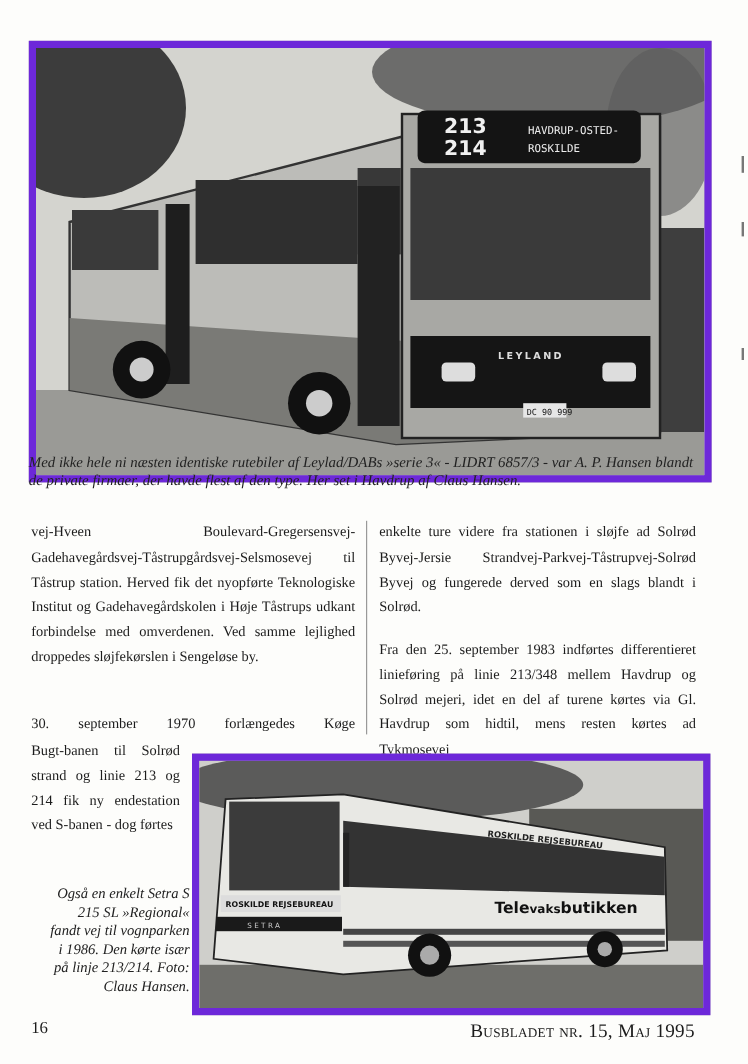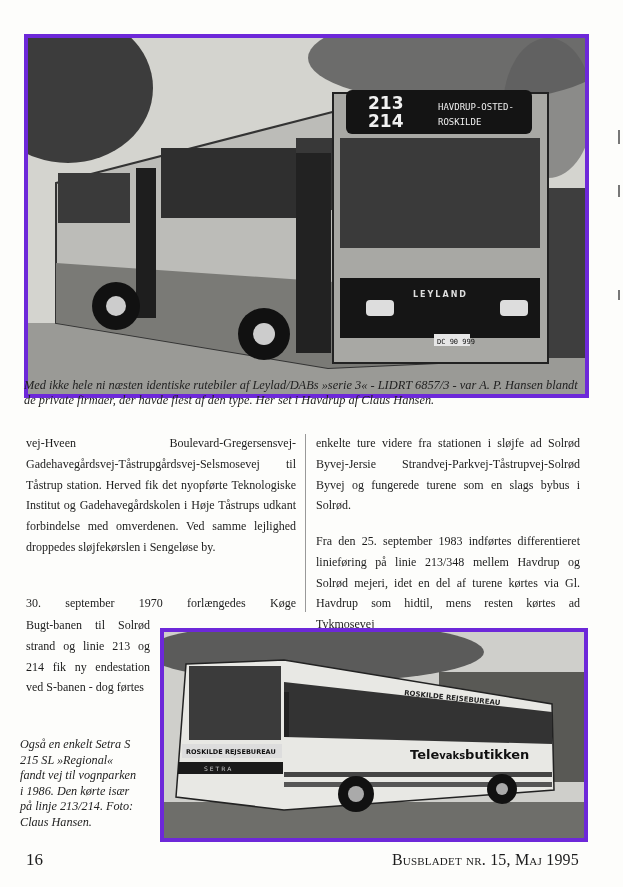--- a/index.html
+++ b/index.html
@@ -1,41 +1,41 @@
 <!DOCTYPE html>
 <html><head>
 <meta charset="utf-8">
 <style>
   html, body { margin: 0; padding: 0; }
   body {
     width: 623px; height: 887px; background: #fdfdfb; position: relative; overflow: hidden;
     font-family: "Liberation Serif", "DejaVu Serif", serif; color: #1c1c1c;
   }
-  .photo { position: absolute; overflow: hidden; border: 4px solid #6d28d9; background: #bdbdb8; }
+  .photo { position: absolute; overflow: hidden; border: 6px solid #6d28d9; background: #bdbdb8; }
   .photo svg { display: block; width: 100%; height: 100%; }
   #photo1 { left: 24px; top: 34px; width: 557px; height: 356px; }
   #photo2 { left: 160px; top: 628px; width: 420px; height: 206px; }
 
   .caption-main {
     position: absolute; left: 24px; top: 378px; width: 560px;
     font-style: italic; font-size: 12.4px; line-height: 15px; color: #222;
   }
   .col { position: absolute; font-size: 12px; line-height: 20.8px; text-align: justify; }
   .col p { margin: 0; }
   #col-left-top { left: 26px; top: 433px; width: 270px; }
   #col-right-top { left: 316px; top: 433px; width: 264px; }
   #col-right-2 { left: 316px; top: 531px; width: 264px; }
   #col-left-2 { left: 26px; top: 593px; width: 270px; }
   #col-left-3 { left: 26px; top: 615px; width: 124px; }
   .divider { position: absolute; left: 305px; top: 434px; width: 1px; height: 178px; background: #999; }
   .caption-small {
-    position: absolute; left: 20px; top: 737px; width: 118px; 
+    position: absolute; left: 40px; top: 737px; width: 118px; text-align: right;
     font-style: italic; font-size: 12.2px; line-height: 15.5px; color: #222;
   }
-  .folio { position: absolute; left: 26px; top: 850px; font-size: 17px; }
+  .folio { position: absolute; left: 26px; top: 850px; font-size: 14px; }
   .running-head { position: absolute; right: 44px; top: 851px; font-size: 16px; font-variant: small-caps; letter-spacing: 0.2px; }
   .edge-mark { position: absolute; left: 618px; width: 2px; background: #777; }
 </style>
 </head>
 <body>
 
 <div class="photo" id="photo1">
   <svg viewBox="0 0 557 356" preserveAspectRatio="none">
     <rect x="0" y="0" width="557" height="356" fill="#d4d4cf"></rect>
 
@@ -81,21 +81,21 @@
   </svg>
 </div>
 
 <div class="caption-main">Med ikke hele ni næsten identiske rutebiler af Leylad/DABs »serie 3« - LIDRT 6857/3 - var A. P. Hansen blandt de private firmaer, der havde flest af den type. Her set i Havdrup af Claus Hansen.</div>
 
 <div class="col" id="col-left-top">
   <p>vej-Hveen Boulevard-Gregersensvej-Gadehavegårdsvej-Tåstrupgårdsvej-Selsmosevej til Tåstrup station. Herved fik det nyopførte Teknologiske Institut og Gadehavegårdskolen i Høje Tåstrups udkant forbindelse med omverdenen. Ved samme lejlighed droppedes sløjfekørslen i Sengeløse by.</p>
 </div>
 <div class="divider"></div>
 <div class="col" id="col-right-top">
-  <p>enkelte ture videre fra stationen i sløjfe ad Solrød Byvej-Jersie Strandvej-Parkvej-Tåstrupvej-Solrød Byvej og fungerede turene som en slags bybus i Solrød.</p>
+  <p>enkelte ture videre fra stationen i sløjfe ad Solrød Byvej-Jersie Strandvej-Parkvej-Tåstrupvej-Solrød Byvej og fungerede derved som en slags blandt i Solrød.</p>
 </div>
 <div class="col" id="col-right-2">
   <p>Fra den 25. september 1983 indførtes differentieret linieføring på linie 213/348 mellem Havdrup og Solrød mejeri, idet en del af turene kørtes via Gl. Havdrup som hidtil, mens resten kørtes ad Tykmosevej</p>
 </div>
 <div class="col" id="col-left-2" style="text-align-last: justify;">
   <p>30. september 1970 forlængedes Køge</p>
 </div>
 <div class="col" id="col-left-3">
   <p>Bugt-banen til Solrød strand og linie 213 og 214 fik ny endestation ved S-banen - dog førtes</p>
 </div>

